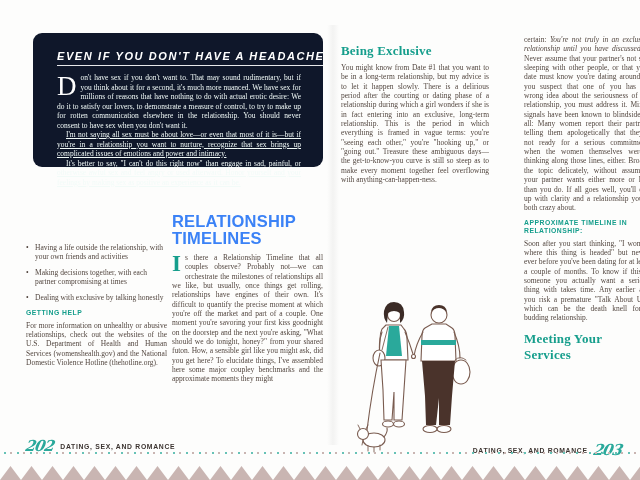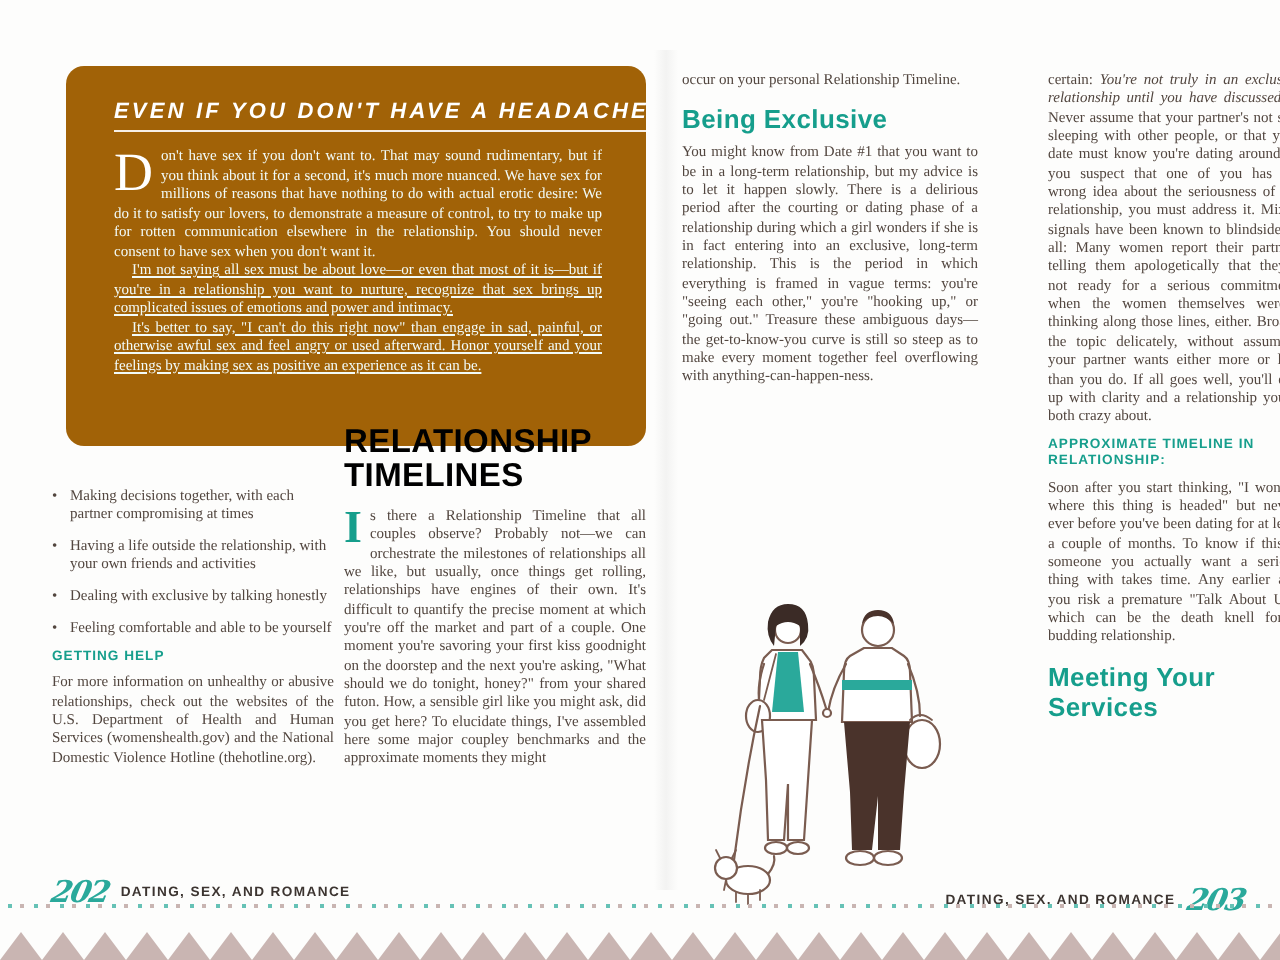--- a/index.html
+++ b/index.html
@@ -1,46 +1,46 @@
 <!DOCTYPE html>
 <html><head>
 <meta charset="utf-8">
 <style>
   html,body{margin:0;padding:0;width:640px;height:480px;background:#fdfdfc;overflow:hidden;}
   .photo{position:relative;width:640px;height:480px;background:#fdfdfc;font-family:"Liberation Serif",serif;}
   .abs{position:absolute;}
 
   
-  .callout{left:33px;top:33px;width:290px;height:190px;background:#a16207;border-radius:9px;
+  .callout{left:33px;top:33px;width:290px;height:134px;background:#0f172a;border-radius:9px;
            padding:13px 22px 0 24px;box-sizing:border-box;}
   .callout-title{font-family:"Liberation Sans",sans-serif;font-style:italic;font-weight:bold;color:#ffffff;
            font-size:11px;letter-spacing:1.6px;display:inline-block;border-bottom:1.5px solid rgba(255,255,255,.9);
            padding-bottom:3px;margin-bottom:7px;white-space:nowrap;}
   .callout p{color:#f2fbf8;font-size:7.5px;line-height:9.5px;text-align:justify;margin:0;}
   .callout p.indent{text-indent:9px;}
   .dropcap-white{float:left;font-size:27px;line-height:23px;padding:2px 4px 0 0;color:#ffffff;
            font-family:"Liberation Serif",serif;}
 
   
   .body-p{font-size:7.5px;line-height:9.35px;text-align:justify;color:#52463f;margin:0;}
   .indent{text-indent:9px;text-decoration:underline;}
   .teal-caps{font-family:"Liberation Sans",sans-serif;font-weight:bold;font-size:6.8px;letter-spacing:0.5px;
            color:#169e8c;line-height:8.6px;margin:6px 0 3px;}
-  .friendly-head{font-family:Liberation Sans, sans-serif;font-weight:bold;color:#169e8c;font-size:13px;
+  .friendly-head{font-family:Liberation Serif, serif;font-weight:bold;color:#169e8c;font-size:13px;
            letter-spacing:0.2px;margin:8px 0 4px;}
   .ital{font-style:italic;}
 
   
   .leftcol{left:26px;top:243px;width:141px;}
   .bullets{list-style:none;margin:0;padding:0;}
   .bullet-item{position:relative;padding-left:9px;margin-bottom:6.5px;font-size:7.5px;line-height:9.3px;color:#52463f;}
   .bullet-item::before{content:"\2022";position:absolute;left:0;top:0;color:#52463f;}
 
   .article{left:172px;top:213px;width:151px;}
-  .article-title{margin:0 0 6px;font-family:"Liberation Sans",sans-serif;font-weight:bold;color:#000000;
+  .article-title{margin:0 0 6px;font-family:"Liberation Sans",sans-serif;font-weight:bold;color:#3b82f6;
            font-size:16.5px;line-height:17px;letter-spacing:0.2px;}
   .dropcap-teal{float:left;font-family:"Liberation Serif",serif;font-weight:bold;color:#169e8c;
            font-size:23px;line-height:20px;padding:1px 4px 0 0;}
 
   
   .rcol1{left:341px;top:35px;width:148px;}
   .rcol2{left:524px;top:35px;width:126px;}
   .illus{left:342px;top:298px;width:156px;height:160px;}
 
   
@@ -66,41 +66,39 @@
 
   <div class="abs callout">
     <div class="callout-title">EVEN IF YOU DON'T HAVE A HEADACHE</div>
     <p><span class="dropcap-white">D</span><span>on't have sex if you don't want to. That may sound rudimentary, but if you think about it for a second, it's much more nuanced. We have sex for millions of reasons that have nothing to do with actual erotic desire: We do it to satisfy our lovers, to demonstrate a measure of control, to try to make up for rotten communication elsewhere in the relationship. You should never consent to have sex when you don't want it.</span></p>
     <p class="indent">I'm not saying all sex must be about love—or even that most of it is—but if you're in a relationship you want to nurture, recognize that sex brings up complicated issues of emotions and power and intimacy.</p>
     <p class="indent">It's better to say, "I can't do this right now" than engage in sad, painful, or otherwise awful sex and feel angry or used afterward. Honor yourself and your feelings by making sex as positive an experience as it can be.</p>
   </div>
 
   <div class="abs leftcol">
     <ul class="bullets">
+      <li class="bullet-item">Having a life outside the relationship, with your own friends and activities</li>
       <li class="bullet-item">Making decisions together, with each partner compromising at times</li>
-      <li class="bullet-item">Having a life outside the relationship, with your own friends and activities</li>
       <li class="bullet-item">Dealing with exclusive by talking honestly</li>
-      <li class="bullet-item">Feeling comfortable and able to be yourself</li>
     </ul>
     <div class="teal-caps">GETTING HELP</div>
     <p class="body-p">For more information on unhealthy or abusive relationships, check out the websites of the U.S. Department of Health and Human Services (womenshealth.gov) and the National Domestic Violence Hotline (thehotline.org).</p>
   </div>
 
   <div class="abs article">
     <h2 class="article-title"><span>RELATIONSHIP</span><br><span>TIMELINES</span></h2>
     <p class="body-p"><span class="dropcap-teal">I</span><span>s there a Relationship Timeline that all couples observe? Probably not—we can orchestrate the milestones of relationships all we like, but usually, once things get rolling, relationships have engines of their own. It's difficult to quantify the precise moment at which you're off the market and part of a couple. One moment you're savoring your first kiss goodnight on the doorstep and the next you're asking, "What should we do tonight, honey?" from your shared futon. How, a sensible girl like you might ask, did you get here? To elucidate things, I've assembled here some major coupley benchmarks and the approximate moments they might</span></p>
   </div>
 
   <div class="abs footer-left">
     <span class="page-num">202</span>
     <span class="footer-label">DATING, SEX, AND ROMANCE</span>
   </div>
 
   <div class="abs rcol1">
-    <p class="body-p">occur on your personal Relationship Timeline.</p>
     <h3 class="friendly-head">Being Exclusive</h3>
     <p class="body-p">You might know from Date #1 that you want to be in a long-term relationship, but my advice is to let it happen slowly. There is a delirious period after the courting or dating phase of a relationship during which a girl wonders if she is in fact entering into an exclusive, long-term relationship. This is the period in which everything is framed in vague terms: you're "seeing each other," you're "hooking up," or "going out." Treasure these ambiguous days—the get-to-know-you curve is still so steep as to make every moment together feel overflowing with anything-can-happen-ness.</p>
   </div>
 
   <svg class="abs illus" viewBox="0 0 156 160">
     <g fill="none" stroke="#7a5c50" stroke-width="1.1" stroke-linecap="round">
 
       <circle cx="52" cy="17" r="6.5" fill="#ffffff"></circle>
       <path d="M42,13 Q44,4 52,4 Q61,4 62,14 Q63,21 58,25 L58,15 Q52,11 46,15 L45,25 Q41,20 42,13 Z" fill="#3b2b26" stroke="none"></path>
       <path d="M44,27 L40,31 Q38,35 38,41 L37,62 L66,62 L65,41 Q65,34 62,31 L59,27 Z" fill="#ffffff"></path>

